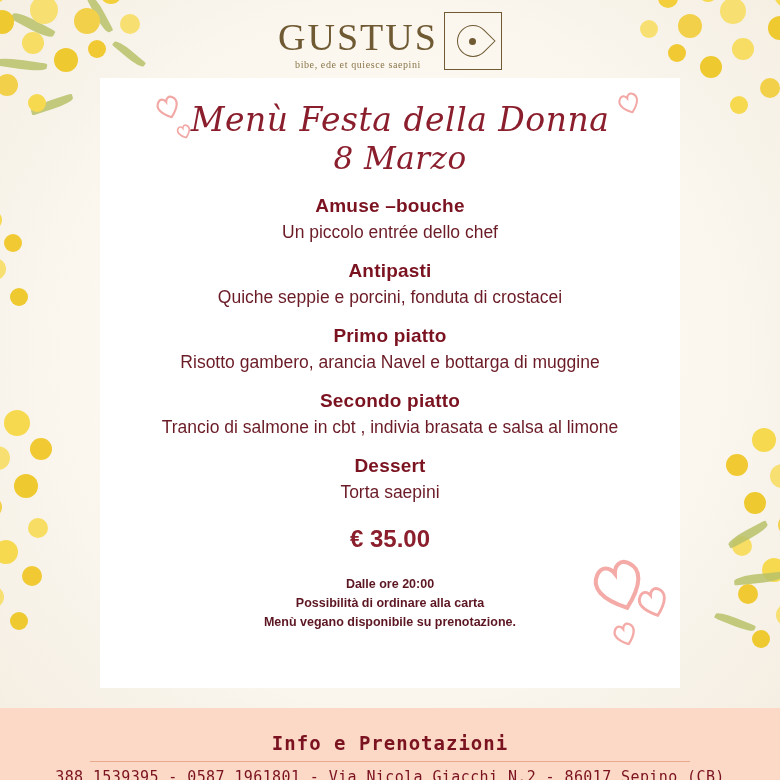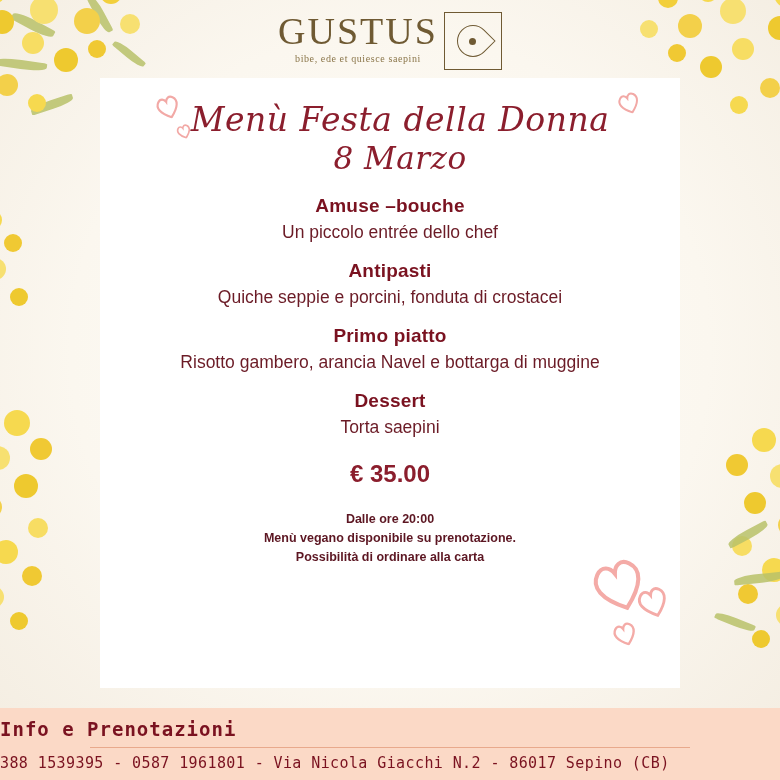--- a/index.html
+++ b/index.html
@@ -65,21 +65,21 @@
     left: 0;
     width: 780px;
     height: 70px;
     display: flex;
     align-items: center;
     justify-content: center;
     z-index: 9;
   }
   .logo-inner {
     display: flex;
-    align-items: flex-start;
+    align-items: flex-end;
     gap: 6px;
   }
   .logo-text {
     text-align: center;
     line-height: 1;
   }
   .logo-name {
     font-family: "Liberation Serif", serif;
     font-size: 38px;
     letter-spacing: 2px;
@@ -197,22 +197,22 @@
 
   
   .footer {
     position: absolute;
     left: 0;
     bottom: 0;
     width: 780px;
     height: 72px;
     background: #fbd9c6;
     z-index: 12;
-    text-align: left;
-    padding-top: 10px;
+    text-align: center;
+    padding-top: 24px;
     box-sizing: border-box;
     margin-top: 20px;
   }
   .footer-title {
     font-family: "DejaVu Sans Mono", monospace;
     font-size: 19px;
     font-weight: bold;
     color: #7a1220;
     letter-spacing: 1px;
   }
@@ -376,33 +376,37 @@
     <div class="course">
       <div class="course-name">Antipasti</div>
       <div class="course-desc">Quiche seppie e porcini, fonduta di crostacei</div>
     </div>
 
     <div class="course">
       <div class="course-name">Primo piatto</div>
       <div class="course-desc">Risotto gambero, arancia Navel e bottarga di muggine</div>
     </div>
 
+    <div class="course">
+      <div class="course-name">Secondo piatto</div>
+      <div class="course-desc">Trancio di salmone in cbt , indivia brasata e salsa al limone</div>
+    </div>
 
     <div class="course">
       <div class="course-name">Dessert</div>
       <div class="course-desc">Torta saepini</div>
     </div>
 
     <div class="price">€ 35.00</div>
 
 
     <div class="fineprint">
       <div>Dalle ore 20:00</div>
+      <div>Possibilità di ordinare alla carta</div>
       <div>Menù vegano disponibile su prenotazione.</div>
-      <div>Possibilità di ordinare alla carta</div>
     </div>
   </div>
 
   <div class="footer">
     <div class="footer-title">Info e Prenotazioni</div>
     <div class="footer-sep"></div>
     <div class="footer-contacts">388 1539395 - 0587 1961801 - Via Nicola Giacchi N.2 - 86017 Sepino (CB)</div>
   </div>
 
 </div>

